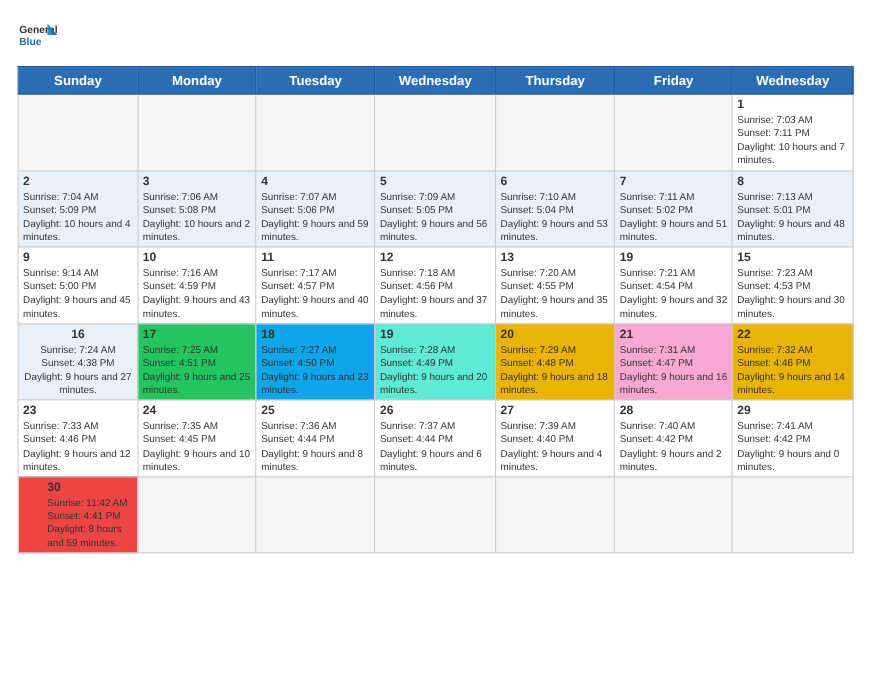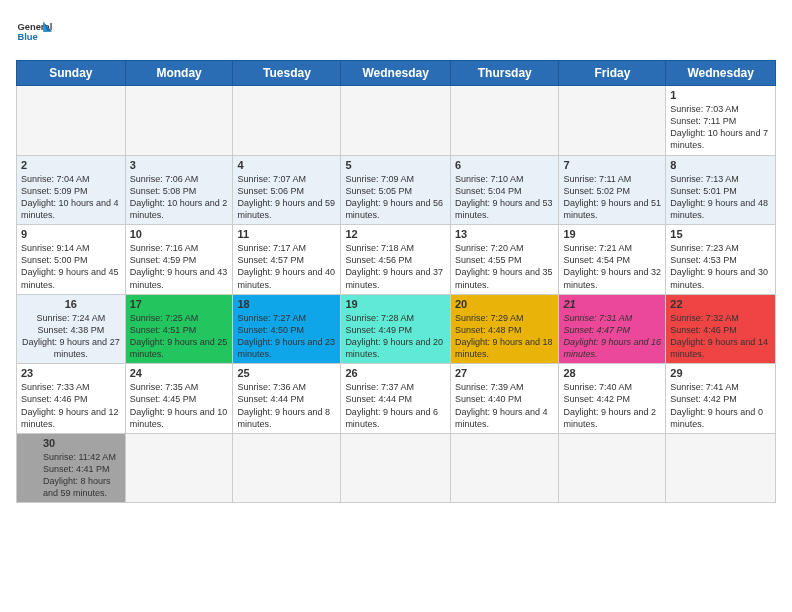--- a/index.html
+++ b/index.html
@@ -248,27 +248,27 @@
             <div class="day-info">Sunrise: 7:28 AM
 Sunset: 4:49 PM
 Daylight: 9 hours and 20 minutes.</div>
           </td>
           <td style="background: #eab308;">
             <span class="day-number">20</span>
             <div class="day-info">Sunrise: 7:29 AM
 Sunset: 4:48 PM
 Daylight: 9 hours and 18 minutes.</div>
           </td>
-          <td style="background: #ec4899; font-style: italic;">
+          <td style="background: #f9a8d4;">
             <span class="day-number">21</span>
             <div class="day-info">Sunrise: 7:31 AM
 Sunset: 4:47 PM
 Daylight: 9 hours and 16 minutes.</div>
           </td>
-          <td style="background: #ef4444; margin-left: 41px;">
+          <td style="background: #eab308; margin-left: 41px;">
             <span class="day-number">22</span>
             <div class="day-info">Sunrise: 7:32 AM
 Sunset: 4:46 PM
 Daylight: 9 hours and 14 minutes.</div>
           </td>
         </tr>
         <tr>
           <td>
             <span class="day-number">23</span>
             <div class="day-info">Sunrise: 7:33 AM
@@ -306,21 +306,21 @@
 Daylight: 9 hours and 2 minutes.</div>
           </td>
           <td>
             <span class="day-number">29</span>
             <div class="day-info">Sunrise: 7:41 AM
 Sunset: 4:42 PM
 Daylight: 9 hours and 0 minutes.</div>
           </td>
         </tr>
         <tr>
-          <td style="background: #a3a3a3; padding-left: 26px;">
+          <td style="background: #ef4444; padding-left: 26px;">
             <span class="day-number">30</span>
             <div class="day-info">Sunrise: 11:42 AM
 Sunset: 4:41 PM
 Daylight: 8 hours and 59 minutes.</div>
           </td>
           <td class="empty"></td>
           <td class="empty"></td>
           <td class="empty"></td>
           <td class="empty"></td>
           <td class="empty"></td>

